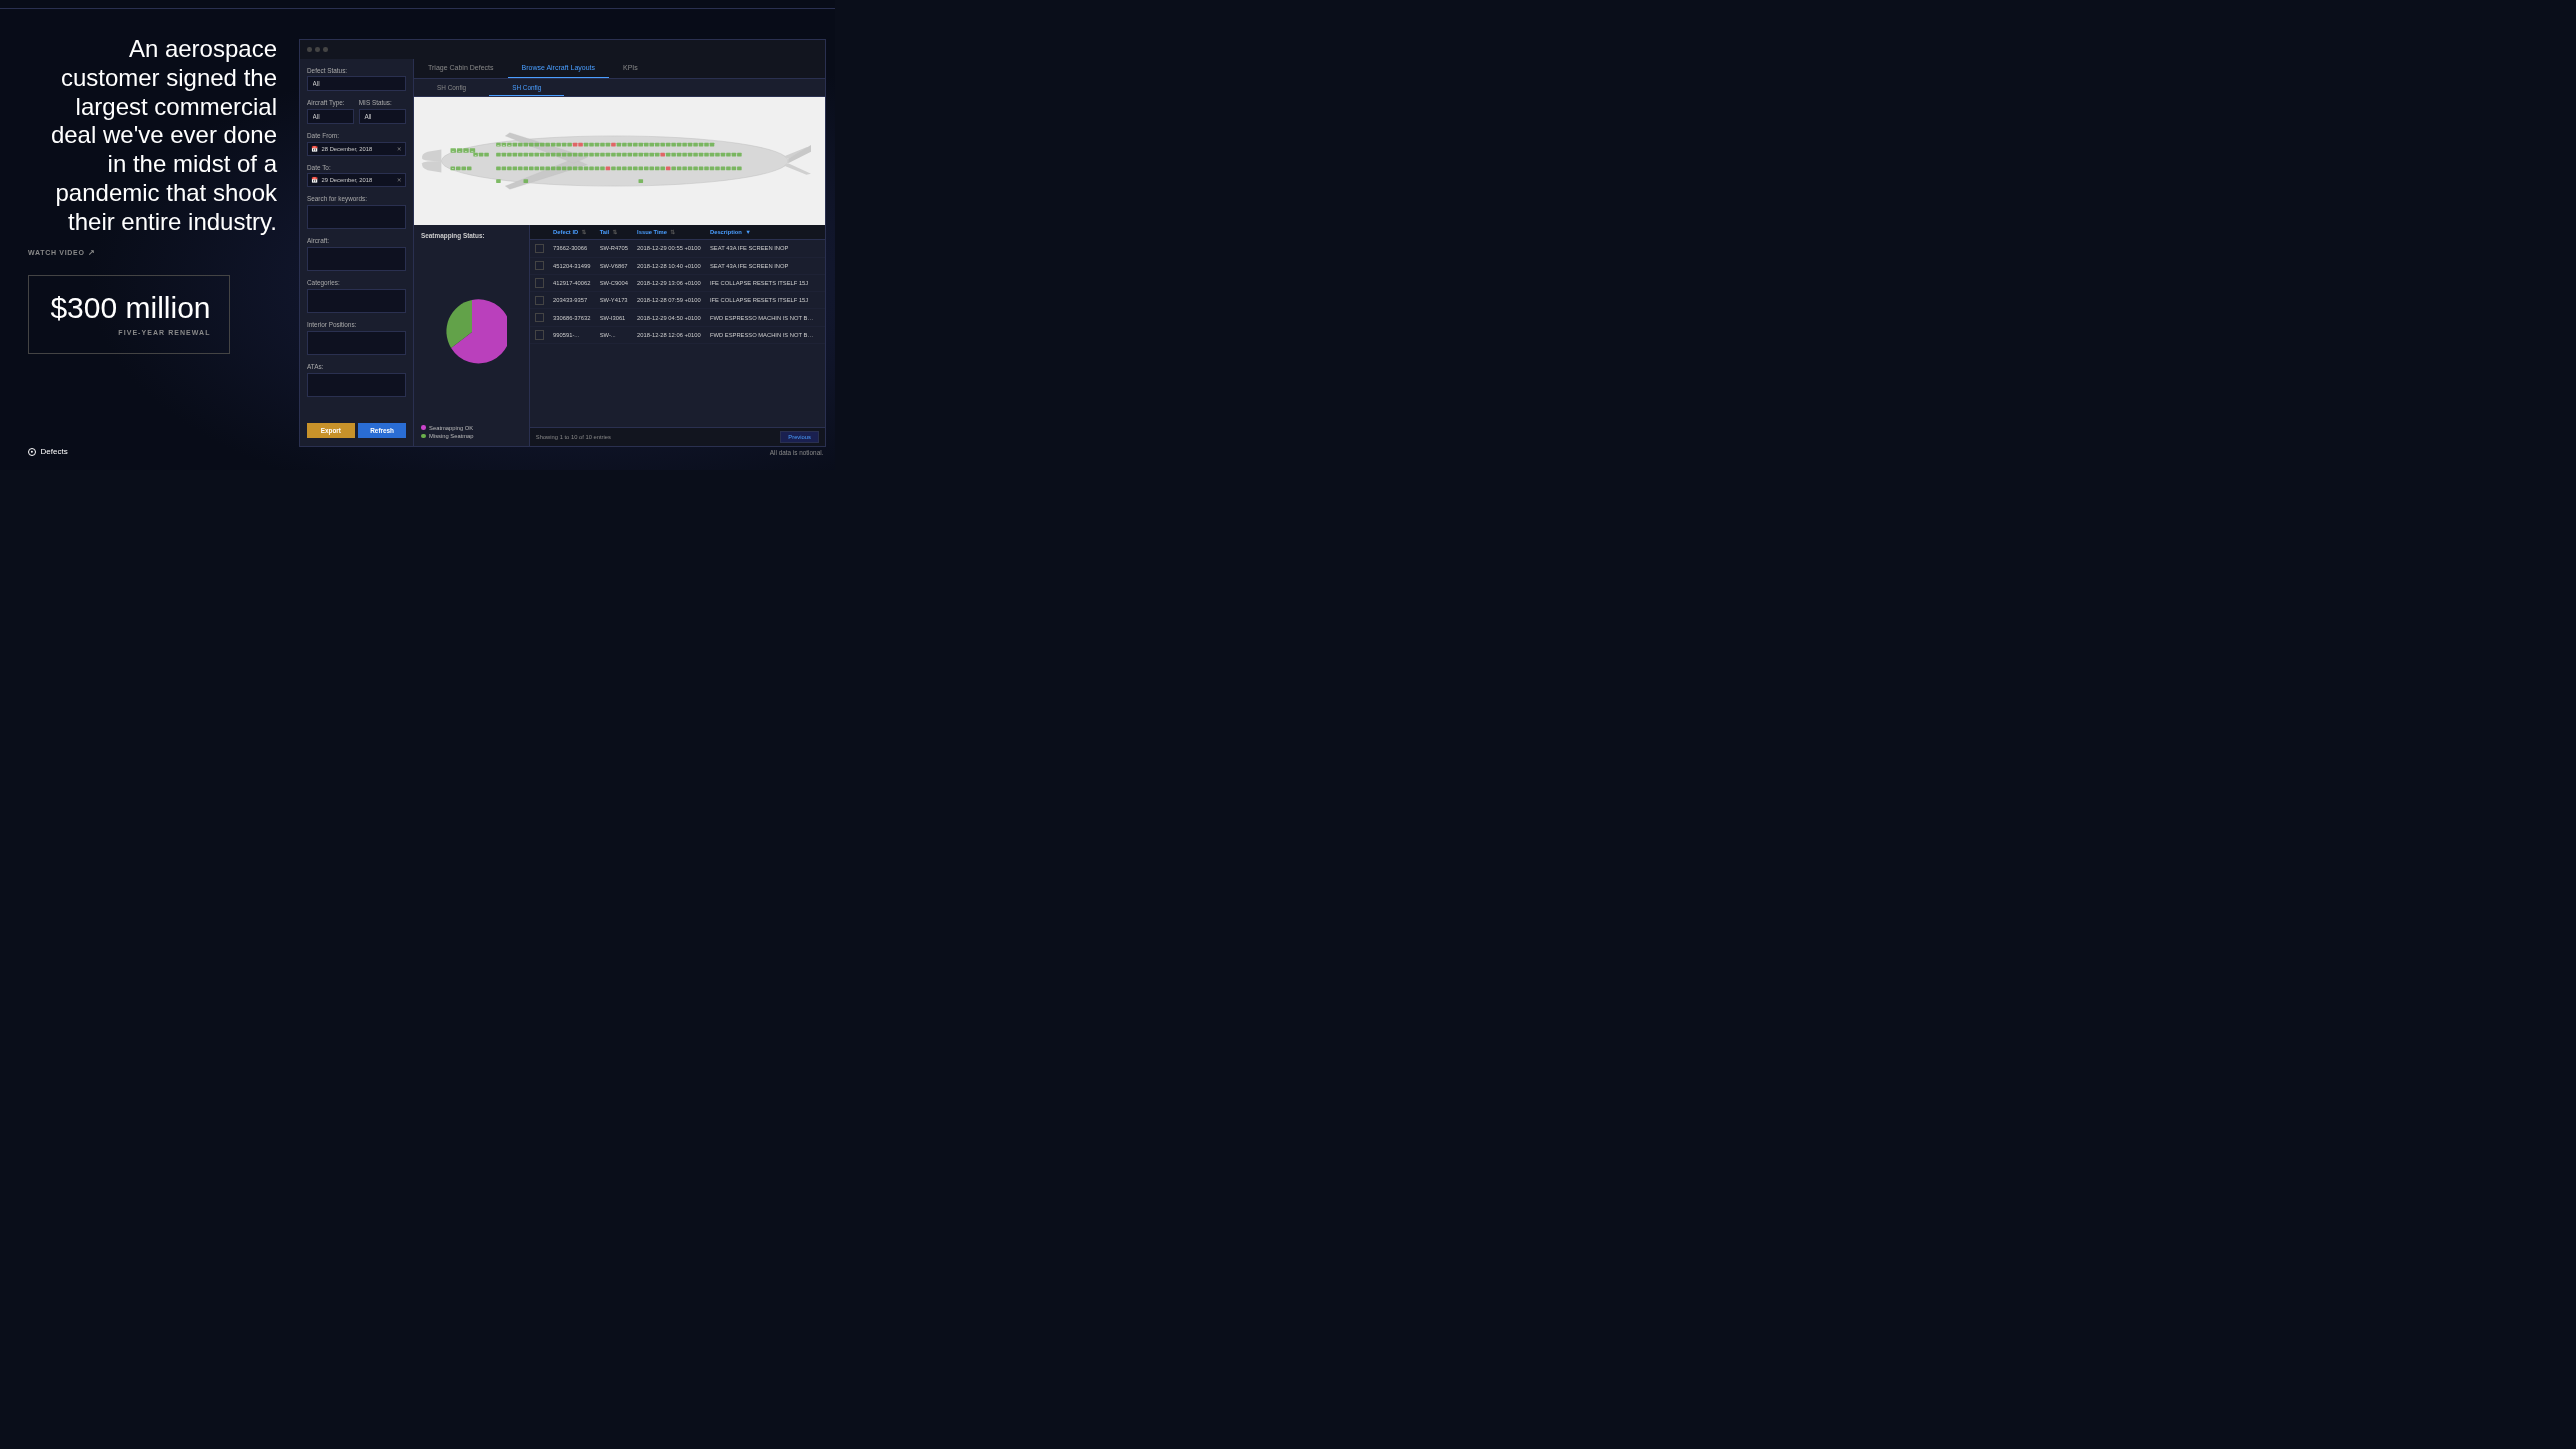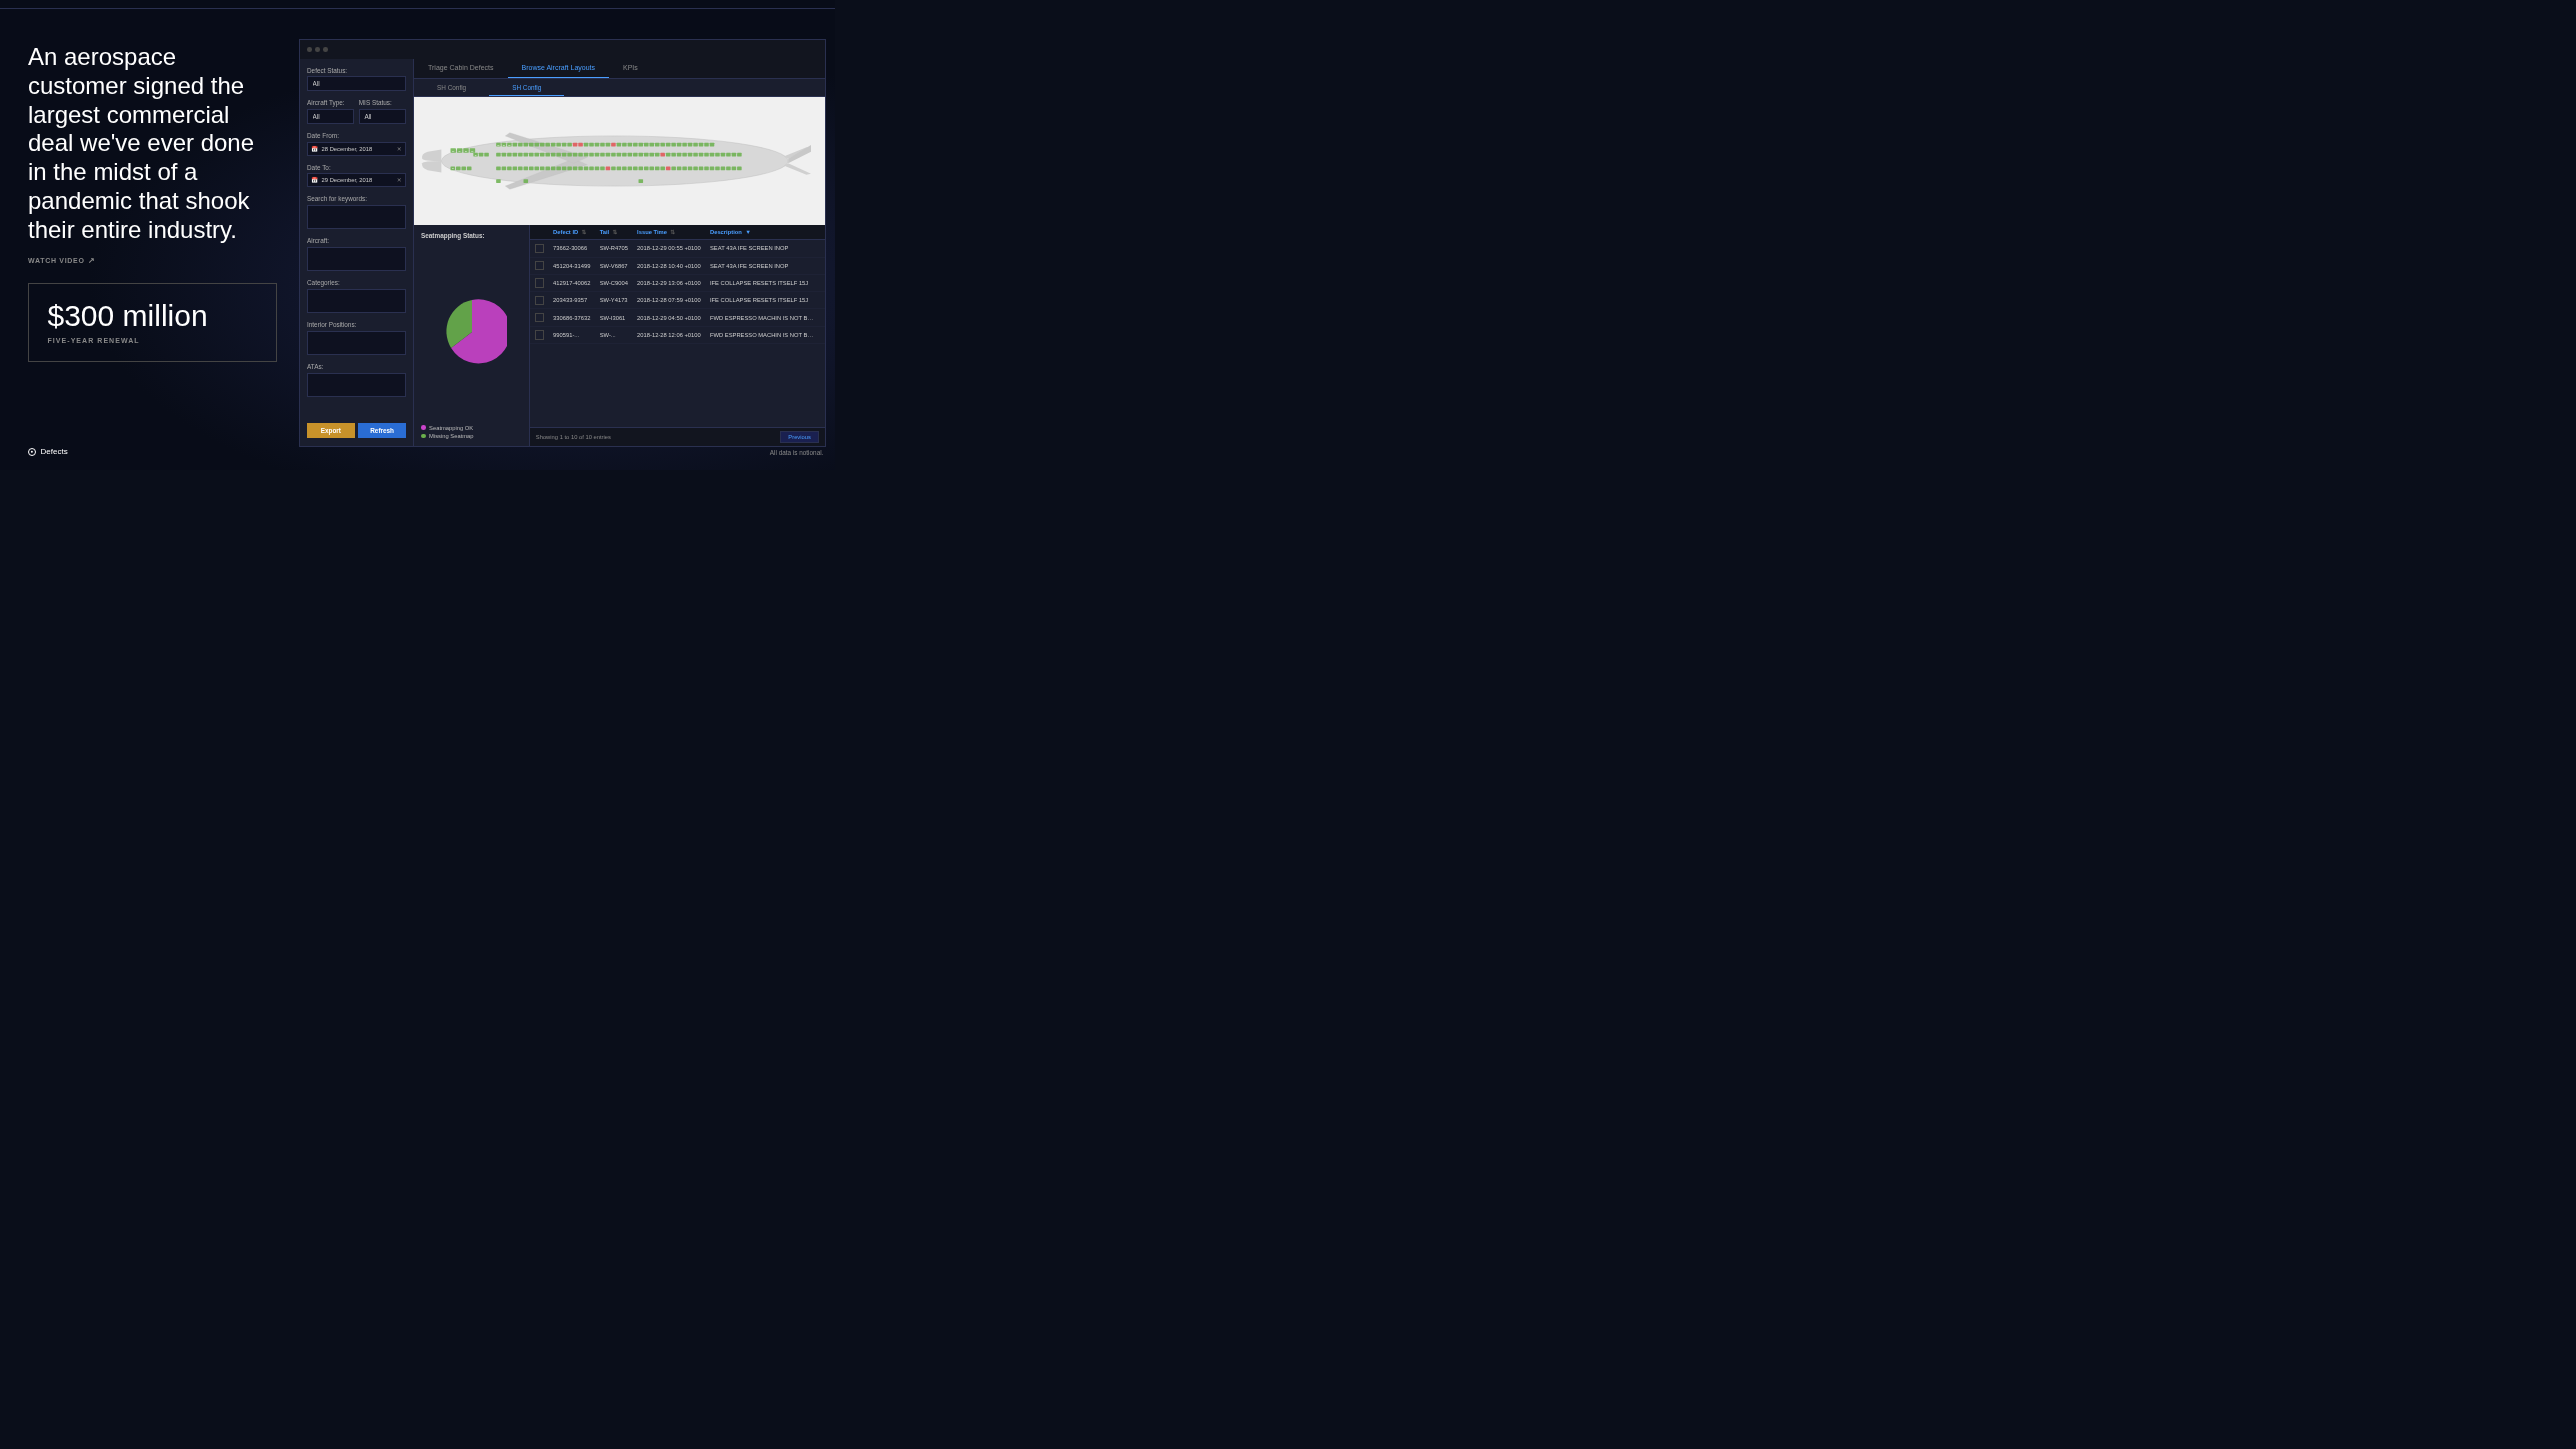--- a/index.html
+++ b/index.html
@@ -28,23 +28,24 @@
       left: 0; right: 0;
       height: 0.6px;
       background: #2a3050;
       z-index: 1;
     }
 
     
     .left-content {
       position: absolute;
       left: 28px;
-      top: 43px;
+      top: 35px;
       width: 249px;
       z-index: 2;
+      text-align: right;
     }
 
     .headline {
       color: #ffffff;
       font-size: 24px;
       font-weight: 400;
       line-height: 1.2;
       margin-bottom: 11.6px;
     }
 
@@ -61,21 +62,21 @@
       margin-bottom: 17.4px;
     }
 
     .watch-video-arrow {
       font-size: 8px;
     }
 
     .deal-box {
       border: 0.6px solid #444;
       padding: 17.4px 18.5px;
-      width: 249px;
+      width: 202px;
     }
 
     .deal-amount {
       color: #ffffff;
       font-size: 30px;
       font-weight: 300;
       line-height: 1;
       margin-bottom: 5.8px;
     }
 

